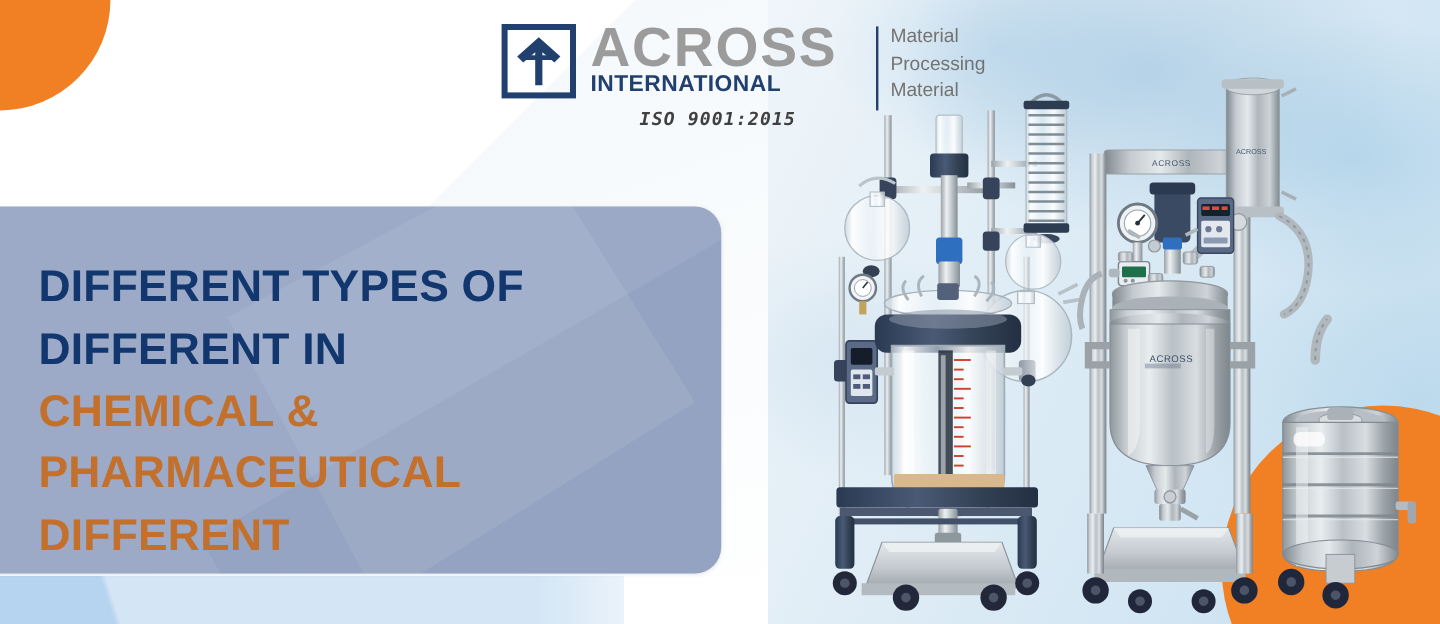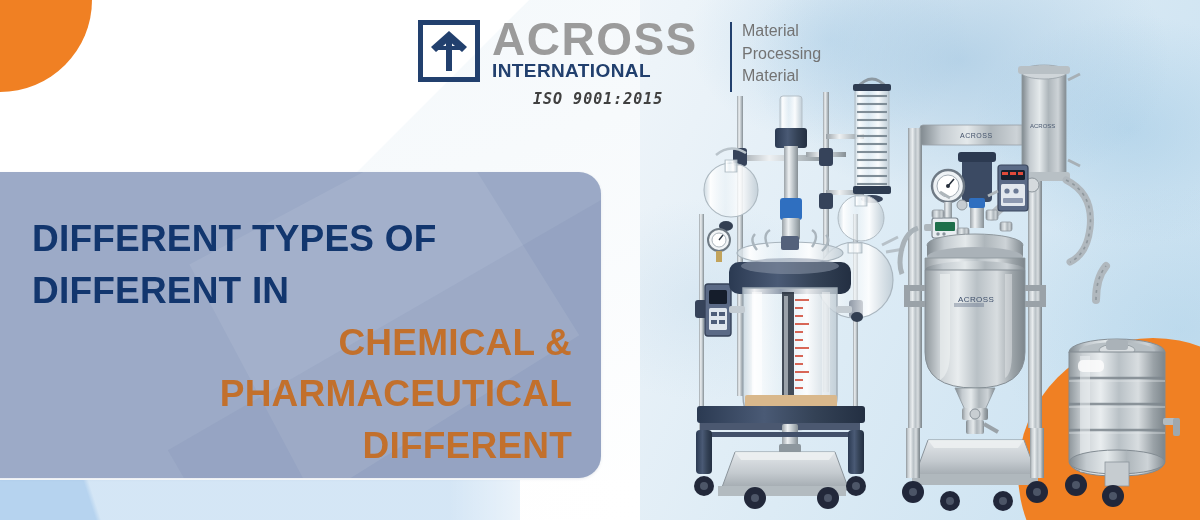--- a/index.html
+++ b/index.html
@@ -138,21 +138,21 @@
   .title-text {
     position: absolute; left: 54px; top: 0;
     width: 540px;
     margin-top: 41px;
   }
   .title-line {
     font-size: 37px; font-weight: 800; letter-spacing: 0.2px;
     line-height: 1.40; white-space: nowrap;
   }
   .title-line.navy { color: #12366e; }
-  .title-line.orange { color: #c2702c; text-align: right; }
+  .title-line.orange { color: #c2702c; }
 
   
   .equipment { position: absolute; left: 0; top: 0; width: 1200px; height: 520px; pointer-events: none; }
   .equipment svg { display: block; width: 1200px; height: 520px; }
 </style>
 </head>
 <body>
 
 <div id="banner" style="--accent:#F08023;">
 

